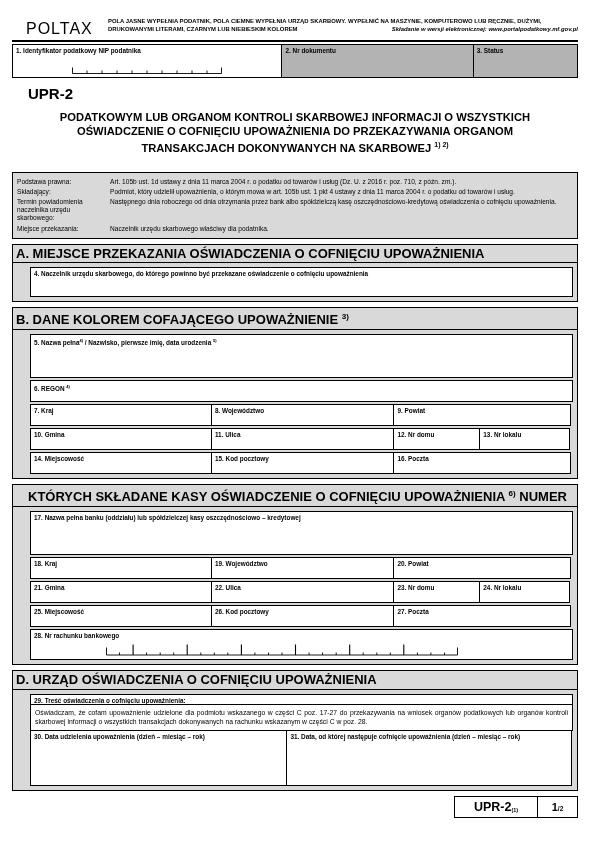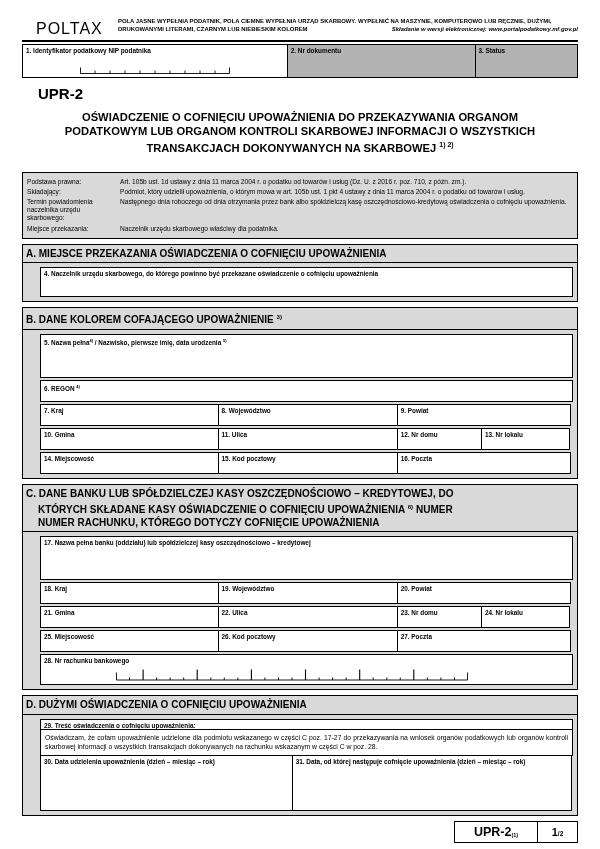--- a/index.html
+++ b/index.html
@@ -2,21 +2,21 @@
 <html><head>
 <meta charset="utf-8">
 <style>
   * { margin:0; padding:0; box-sizing:border-box; }
   html,body { background:#fff; }
   body {
     width:600px; height:849px; overflow:hidden;
     font-family:"Liberation Sans","DejaVu Sans",sans-serif;
     color:#000;
   }
-  .page { padding:18px 22px 0 22px; }
+  .page { padding:18px 22px 0 12px; }
 
   
   .masthead { display:flex; align-items:flex-start; padding-left:14px; }
   .brand { font-size:16px; letter-spacing:1px; width:82px; padding-top:2px; font-weight:400; }
   .instr { flex:1; font-size:5.9px; font-weight:bold; line-height:7.6px; }
   .instr-l2 { display:flex; justify-content:space-between; }
   .efiling { font-style:italic; }
   .double-rule { margin-top:2px; border-top:2.6px solid #000; border-bottom:1px solid #000; height:5px; }
 
   
@@ -36,21 +36,21 @@
   .sup { font-size:62%; vertical-align:super; font-weight:bold; }
 
   
   .legal-box { border:1.2px solid #000; background:#d9d9d9; margin-top:16px; font-size:6.6px; line-height:8.2px; padding:3px 4px; }
   .legal-row { display:flex; margin:2px 0; }
   .legal-label { width:93px; flex:none; padding-right:6px; }
   .legal-text { flex:1; }
 
   
   .section { border:1.6px solid #000; margin-top:5px; }
-  .sec-header { background:#d9d9d9; border-bottom:1.2px solid #000; font-weight:bold; font-size:10px; line-height:12.6px; padding:3px 4px 2px 3px; }
+  .sec-header { background:#d9d9d9; border-bottom:1.2px solid #000; font-weight:bold; font-size:13px; line-height:12.6px; padding:3px 4px 2px 3px; }
   .hdr-indent { padding-left:12px; }
   .sec-body { background:#d9d9d9; padding:4px 4px 4px 17px; }
   .sec-body > * + * { margin-top:2px; }
   .stack > * + * { margin-top:-1px !important; }
   .fieldbox { background:#fff; border:1px solid #000; position:relative; }
   .frow { display:flex; }
   .frow .fieldbox + .fieldbox { margin-left:-1px; }
   .h-xl { height:44px; } .h-md { height:22px; } .h-28 { height:31px; }
   .h-4 { height:30px; } .h-29l { height:11px; } .h-30 { height:56px; }
   .w-a { width:33.5%; } .w-b { width:33.8%; } .w-c { width:32.7%; }
@@ -95,22 +95,22 @@
       <div class="flabel">2. Nr dokumentu</div>
     </div>
     <div class="id-cell cell-gray w-status">
       <div class="flabel">3. Status</div>
     </div>
   </div>
 
   <div class="form-code">UPR-2</div>
 
   <div class="main-title">
+    <div>PODATKOWYM LUB ORGANOM KONTROLI SKARBOWEJ INFORMACJI O WSZYSTKICH</div>
     <div>OŚWIADCZENIE O COFNIĘCIU UPOWAŻNIENIA DO PRZEKAZYWANIA ORGANOM</div>
-    <div>PODATKOWYM LUB ORGANOM KONTROLI SKARBOWEJ INFORMACJI O WSZYSTKICH</div>
     <div><span>TRANSAKCJACH DOKONYWANYCH NA SKARBOWEJ</span> <span class="sup">1) 2)</span></div>
   </div>
 
   <div class="legal-box">
     <div class="legal-row">
       <div class="legal-label">Podstawa prawna:</div>
       <div class="legal-text">Art. 105b ust. 1d ustawy z dnia 11 marca 2004 r. o podatku od towarów i usług (Dz. U. z 2016 r. poz. 710, z późn. zm.).</div>
     </div>
     <div class="legal-row">
       <div class="legal-label">Składający:</div>
@@ -180,23 +180,21 @@
           </div>
         <div class="fieldbox h-md w-c">
             <div class="flabel">16. Poczta</div>
           </div>
       </div>
     </div>
   </div>
 
   <div class="section">
     <div class="sec-header">
-      <div>C. DANE BANKU LUB SPÓŁDZIELCZEJ KASY OSZCZĘDNOŚCIOWO – KREDYTOWEJ, DO</div>
       <div class="hdr-indent"><span>KTÓRYCH SKŁADANE KASY OŚWIADCZENIE O COFNIĘCIU UPOWAŻNIENIA</span> <span class="sup">6)</span><span> NUMER</span></div>
-      <div class="hdr-indent">NUMER RACHUNKU, KTÓREGO DOTYCZY COFNIĘCIE UPOWAŻNIENIA</div>
     </div>
     <div class="sec-body">
       <div class="fieldbox h-xl">
         <div class="flabel">17. Nazwa pełna banku (oddziału) lub spółdzielczej kasy oszczędnościowo – kredytowej</div>
       </div>
       <div class="frow">
         <div class="fieldbox h-md w-a">
             <div class="flabel">18. Kraj</div>
           </div>
         <div class="fieldbox h-md w-b">
@@ -235,21 +233,21 @@
         <div class="flabel">28. Nr rachunku bankowego</div>
         <svg class="acct-comb" width="352" height="12" viewBox="0 0 352 12">
           <path d="M0.5 3.5V11H351.5V3.5 M13.5 8.5V11 M40.6 8.5V11 M54.2 8.5V11 M67.7 8.5V11 M94.8 8.5V11 M108.3 8.5V11 M121.8 8.5V11 M148.9 8.5V11 M162.5 8.5V11 M176 8.5V11 M203.1 8.5V11 M216.6 8.5V11 M230.2 8.5V11 M257.2 8.5V11 M270.8 8.5V11 M284.3 8.5V11 M311.4 8.5V11 M324.9 8.5V11 M338.5 8.5V11" fill="none" stroke="#000" stroke-width="0.9"></path>
           <path d="M27.1 0.5V11 M81.2 0.5V11 M135.4 0.5V11 M189.5 0.5V11 M243.7 0.5V11 M297.8 0.5V11" fill="none" stroke="#000" stroke-width="1.1"></path>
         </svg>
       </div>
     </div>
   </div>
 
   <div class="section">
-    <div class="sec-header">D. DUŻYMI OŚWIADCZENIA O COFNIĘCIU UPOWAŻNIENIA</div>
+    <div class="sec-header">D. URZĄD OŚWIADCZENIA O COFNIĘCIU UPOWAŻNIENIA</div>
     <div class="sec-body stack">
       <div class="fieldbox h-29l">
         <div class="flabel">29. Treść oświadczenia o cofnięciu upoważnienia:</div>
       </div>
       <div class="fieldbox">
         <div class="decl">Oświadczam, że cofam upoważnienie udzielone dla podmiotu wskazanego w części C poz. 17-27 do przekazywania na wniosek organów podatkowych lub organów kontroli skarbowej informacji o wszystkich transakcjach dokonywanych na rachunku wskazanym w części C w poz. 28.</div>
       </div>
       <div class="frow">
         <div class="fieldbox h-30 w-30">
             <div class="flabel">30. Data udzielenia upoważnienia (dzień – miesiąc – rok)</div>

